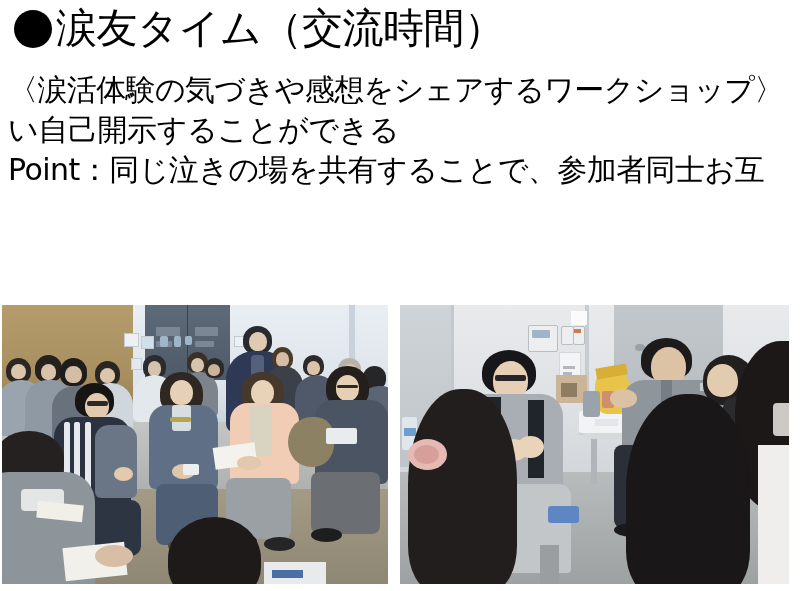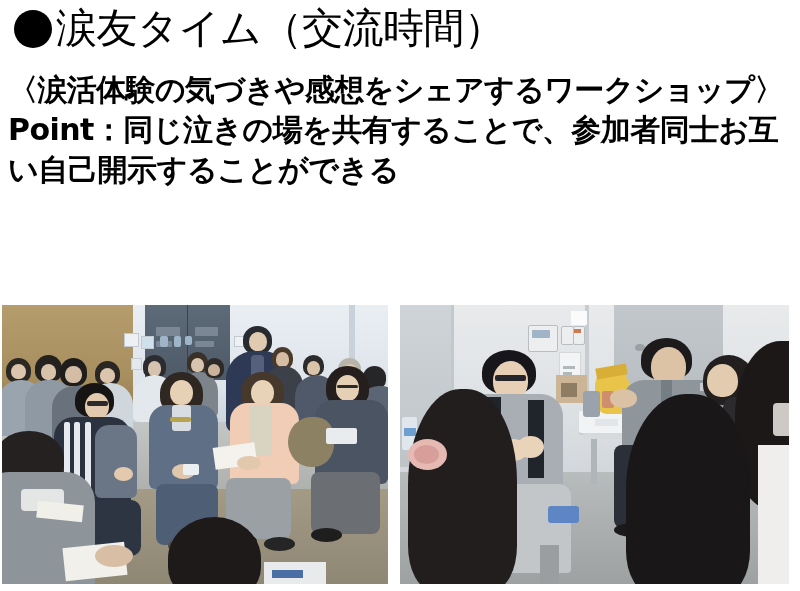--- a/index.html
+++ b/index.html
@@ -52,21 +52,21 @@
     position: absolute;
     left: 8px;
     top: 70px;
     width: 786px;
   }
   .body-line {
     font-size: 30px;
     line-height: 40px;
     white-space: nowrap;
     letter-spacing: -0.4px;
-    font-weight: 700;
+    font-weight: 400;
   }
   .body-line.l1 { letter-spacing: -0.6px; }
   .body-line.l2 { letter-spacing: -0.55px; }
 
   
   .callout {
     position: absolute;
     left: 10px;
     top: 213px;
     width: 762px;
@@ -181,22 +181,22 @@
 
 <div class="slide">
 
   <div class="title-row">
     <span class="bullet-dot"></span>
     <span class="title-text">涙友タイム（交流時間）</span>
   </div>
 
   <div class="body-lines">
     <div class="body-line l1">〈涙活体験の気づきや感想をシェアするワークショップ〉</div>
+    <div class="body-line l3">い自己開示することができる</div>
     <div class="body-line l2">Point：同じ泣きの場を共有することで、参加者同士お互</div>
-    <div class="body-line l3">い自己開示することができる</div>
   </div>
 
 
   <div class="photos">
 
     <div class="photo photo-left">
       <div class="scene">
         <div class="l-wall-left"></div>
         <div class="l-wall-right"></div>
         <div class="l-floor"></div>

